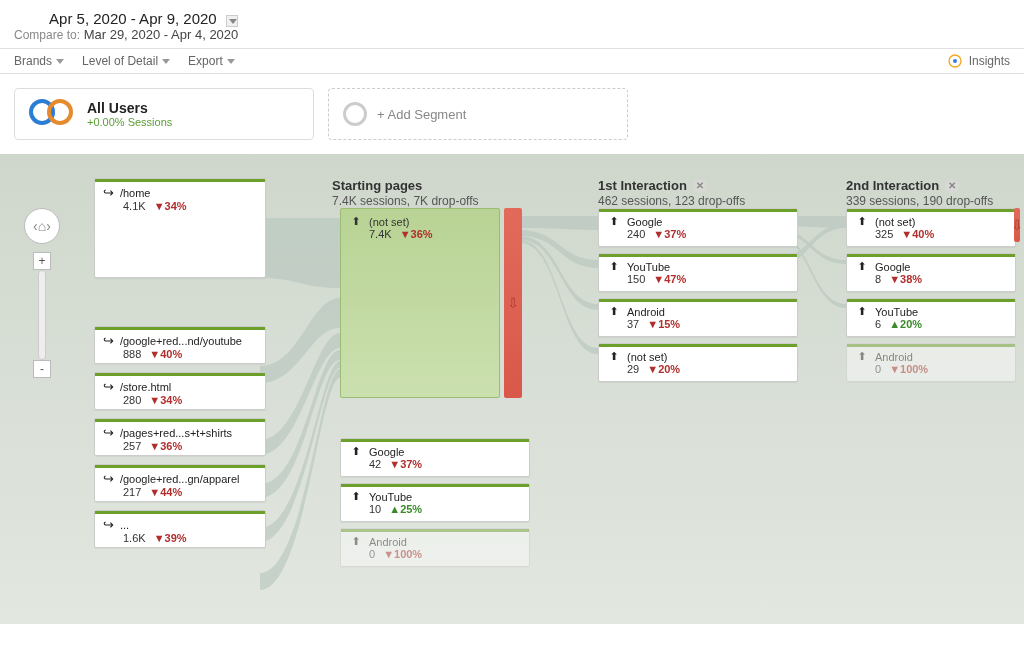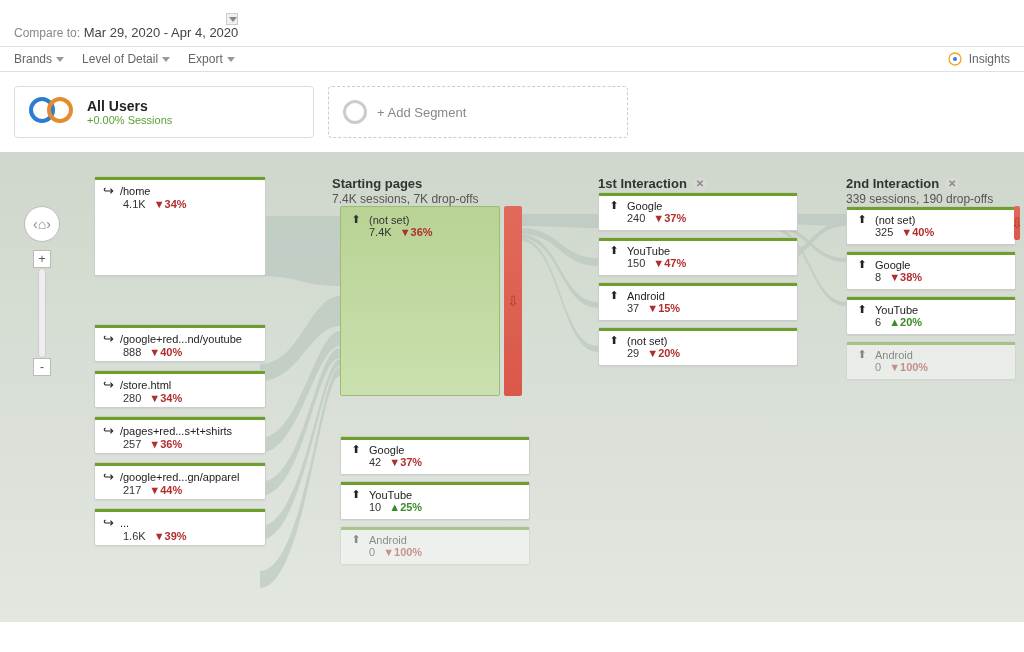--- a/index.html
+++ b/index.html
@@ -58,20 +58,21 @@
 .drop-bar::after{content:"⇩"; position:absolute; top:50%; left:50%; transform:translate(-50%,-50%); color:#aa3a2e; font-size:14px;}
 .step-icon{ display:inline-block; width:14px; text-align:center;}
 svg.connectors{ position:absolute; top:0; left:0; pointer-events:none;}
 .flow-inner{ position:relative; height:100%; width:100%; }
 </style>
 </head>
 <body>
 
 <div class="header">
   <div class="date-block">
+    <span class="date-main">Apr 5, 2020 - Apr 9, 2020</span>
     <span class="date-caret"></span>
     <div>
       <span class="date-compare">Compare to:</span>
       <span class="date-compare-dates">Mar 29, 2020 - Apr 4, 2020</span>
     </div>
   </div>
 </div>
 
 <div class="toolbar">
   <div class="toolbar-left">
@@ -269,20 +270,21 @@
             </div>
           </div>
         </div>
     </div>
 
     <div class="col" style="left:598px; width:200px;">
       <div class="col-hdr">
           <span>1st Interaction</span>
           <span class="hdr-close">✕</span>
         </div>
+      <div class="col-sub">462 sessions, 123 drop-offs</div>
       <div id="first-nodes">
           <div class="node step-node">
             <div class="top-bar"></div>
             <div class="node-row1">
               <span class="step-icon">⬆</span>
               <span>Google</span>
             </div>
             <div class="node-row2">
               <span>240</span>
               <span class="delta down">▼37%</span>

